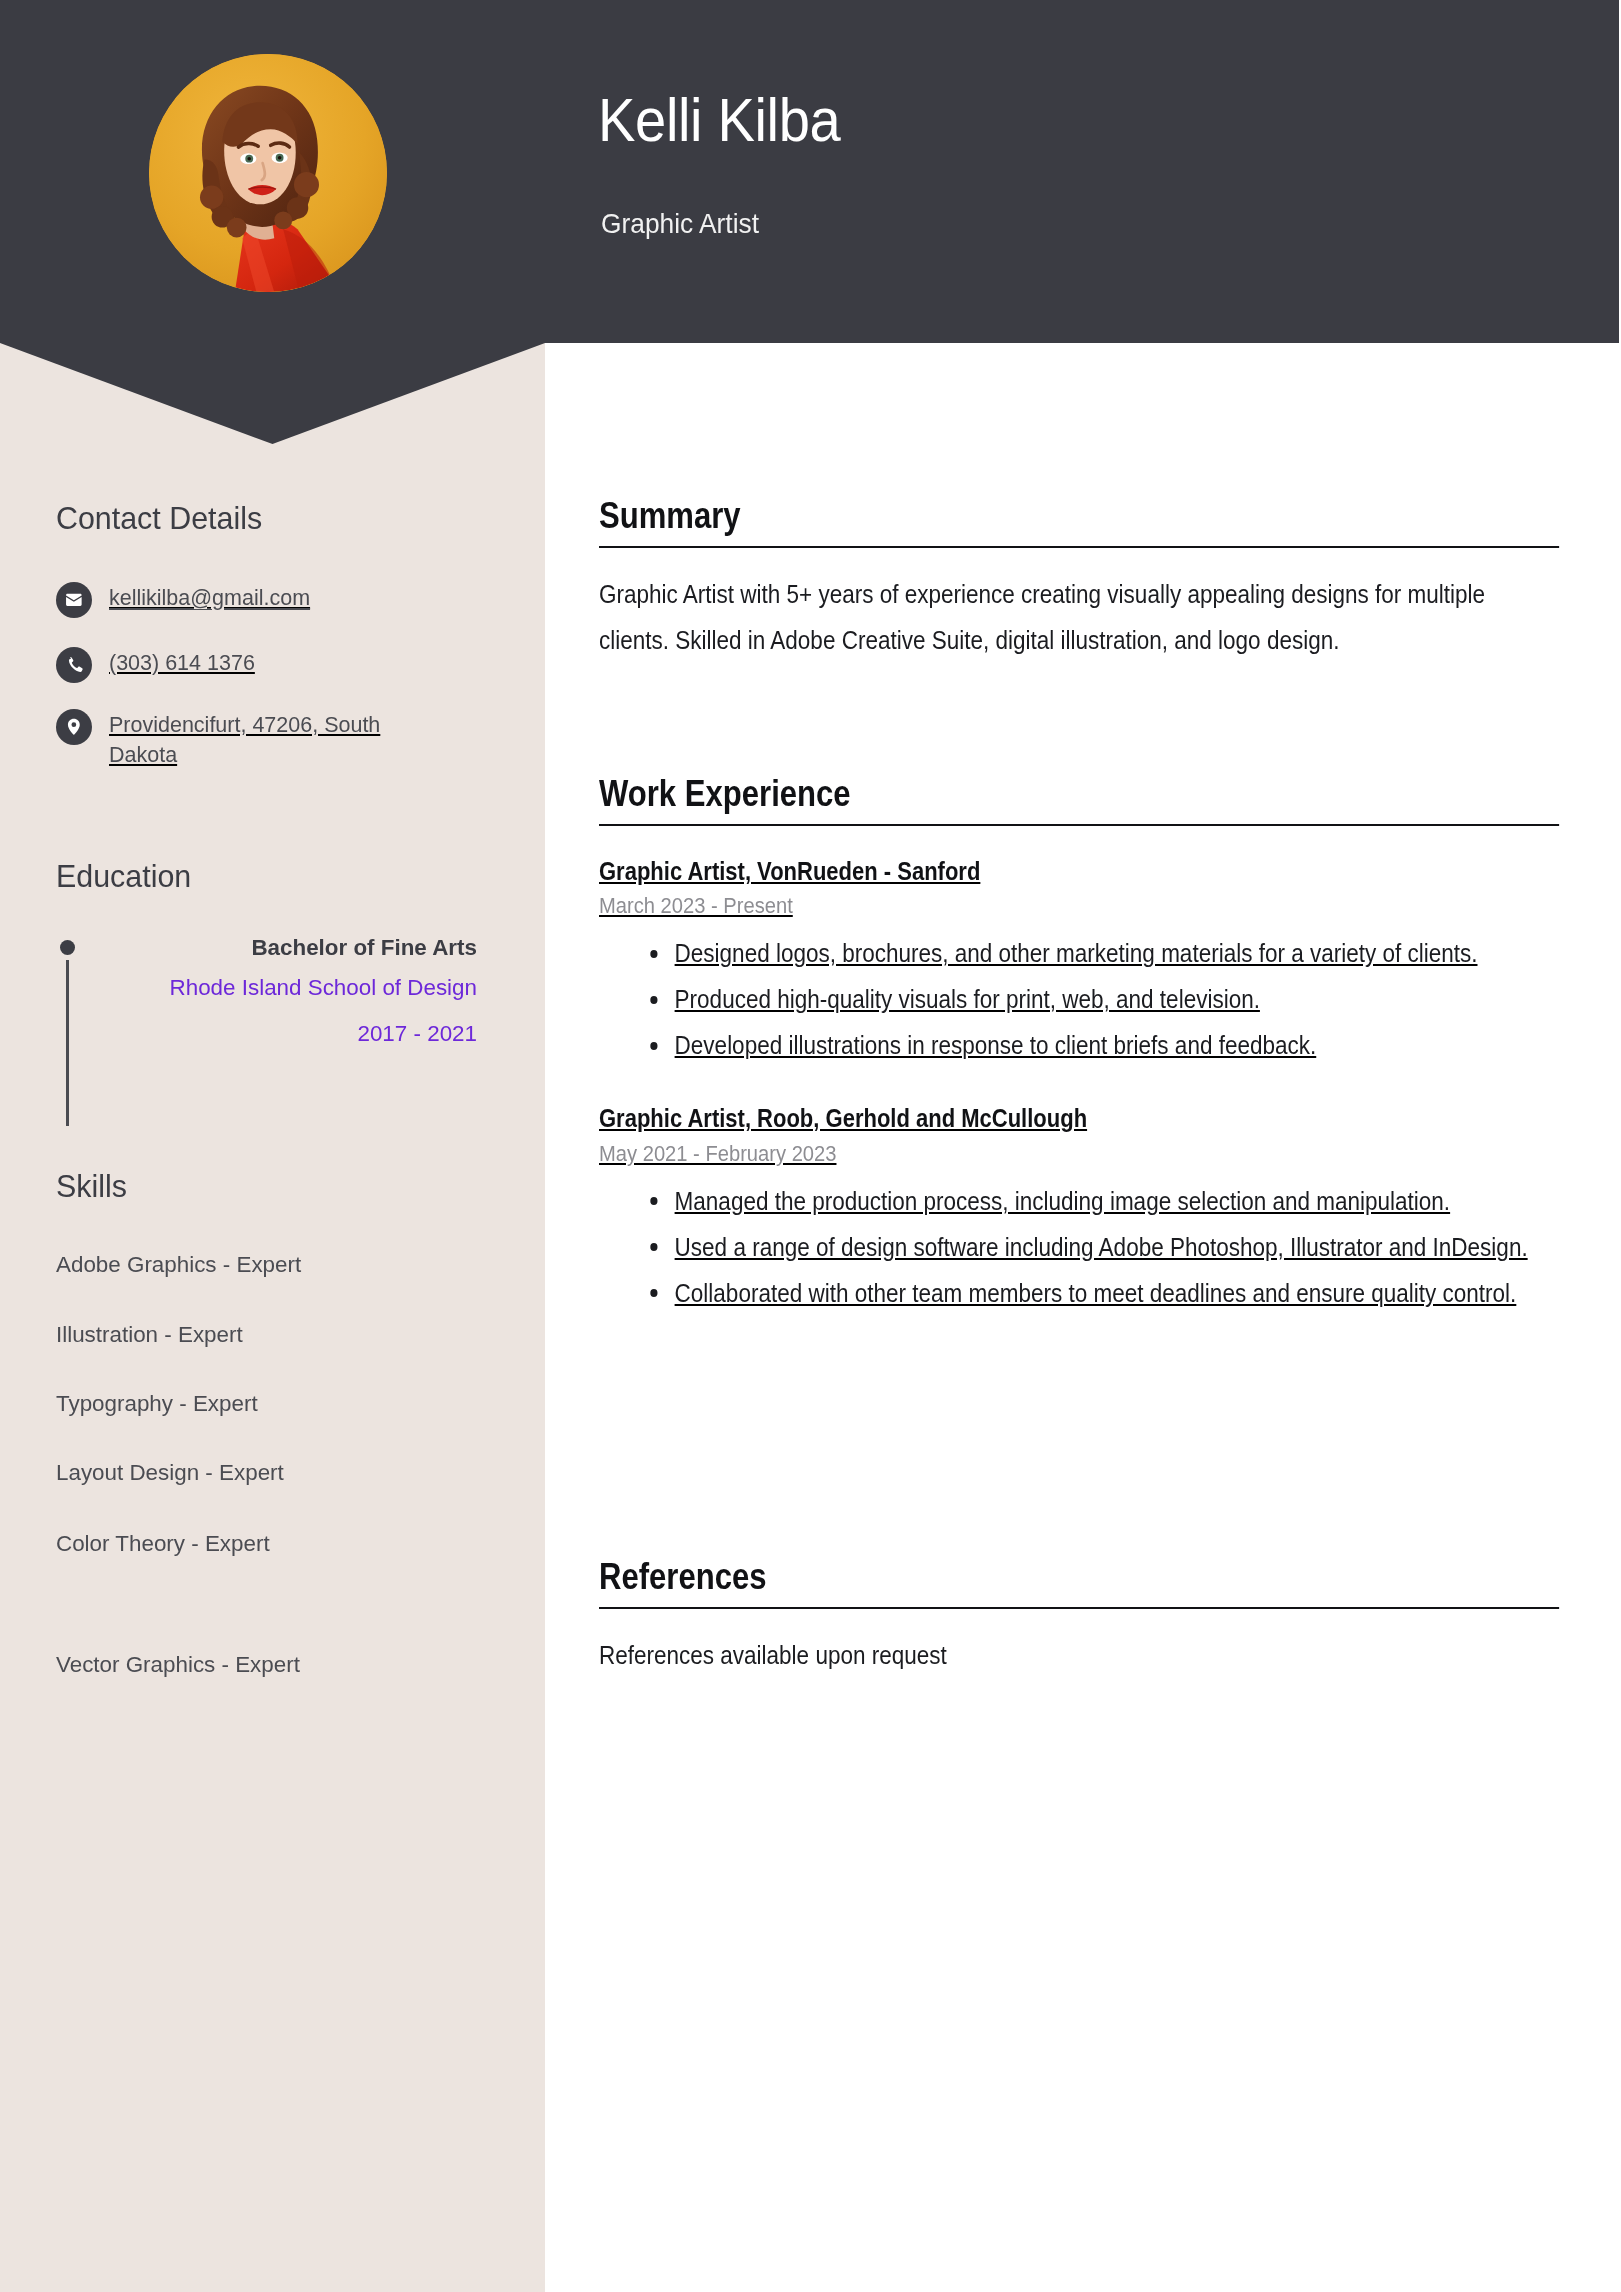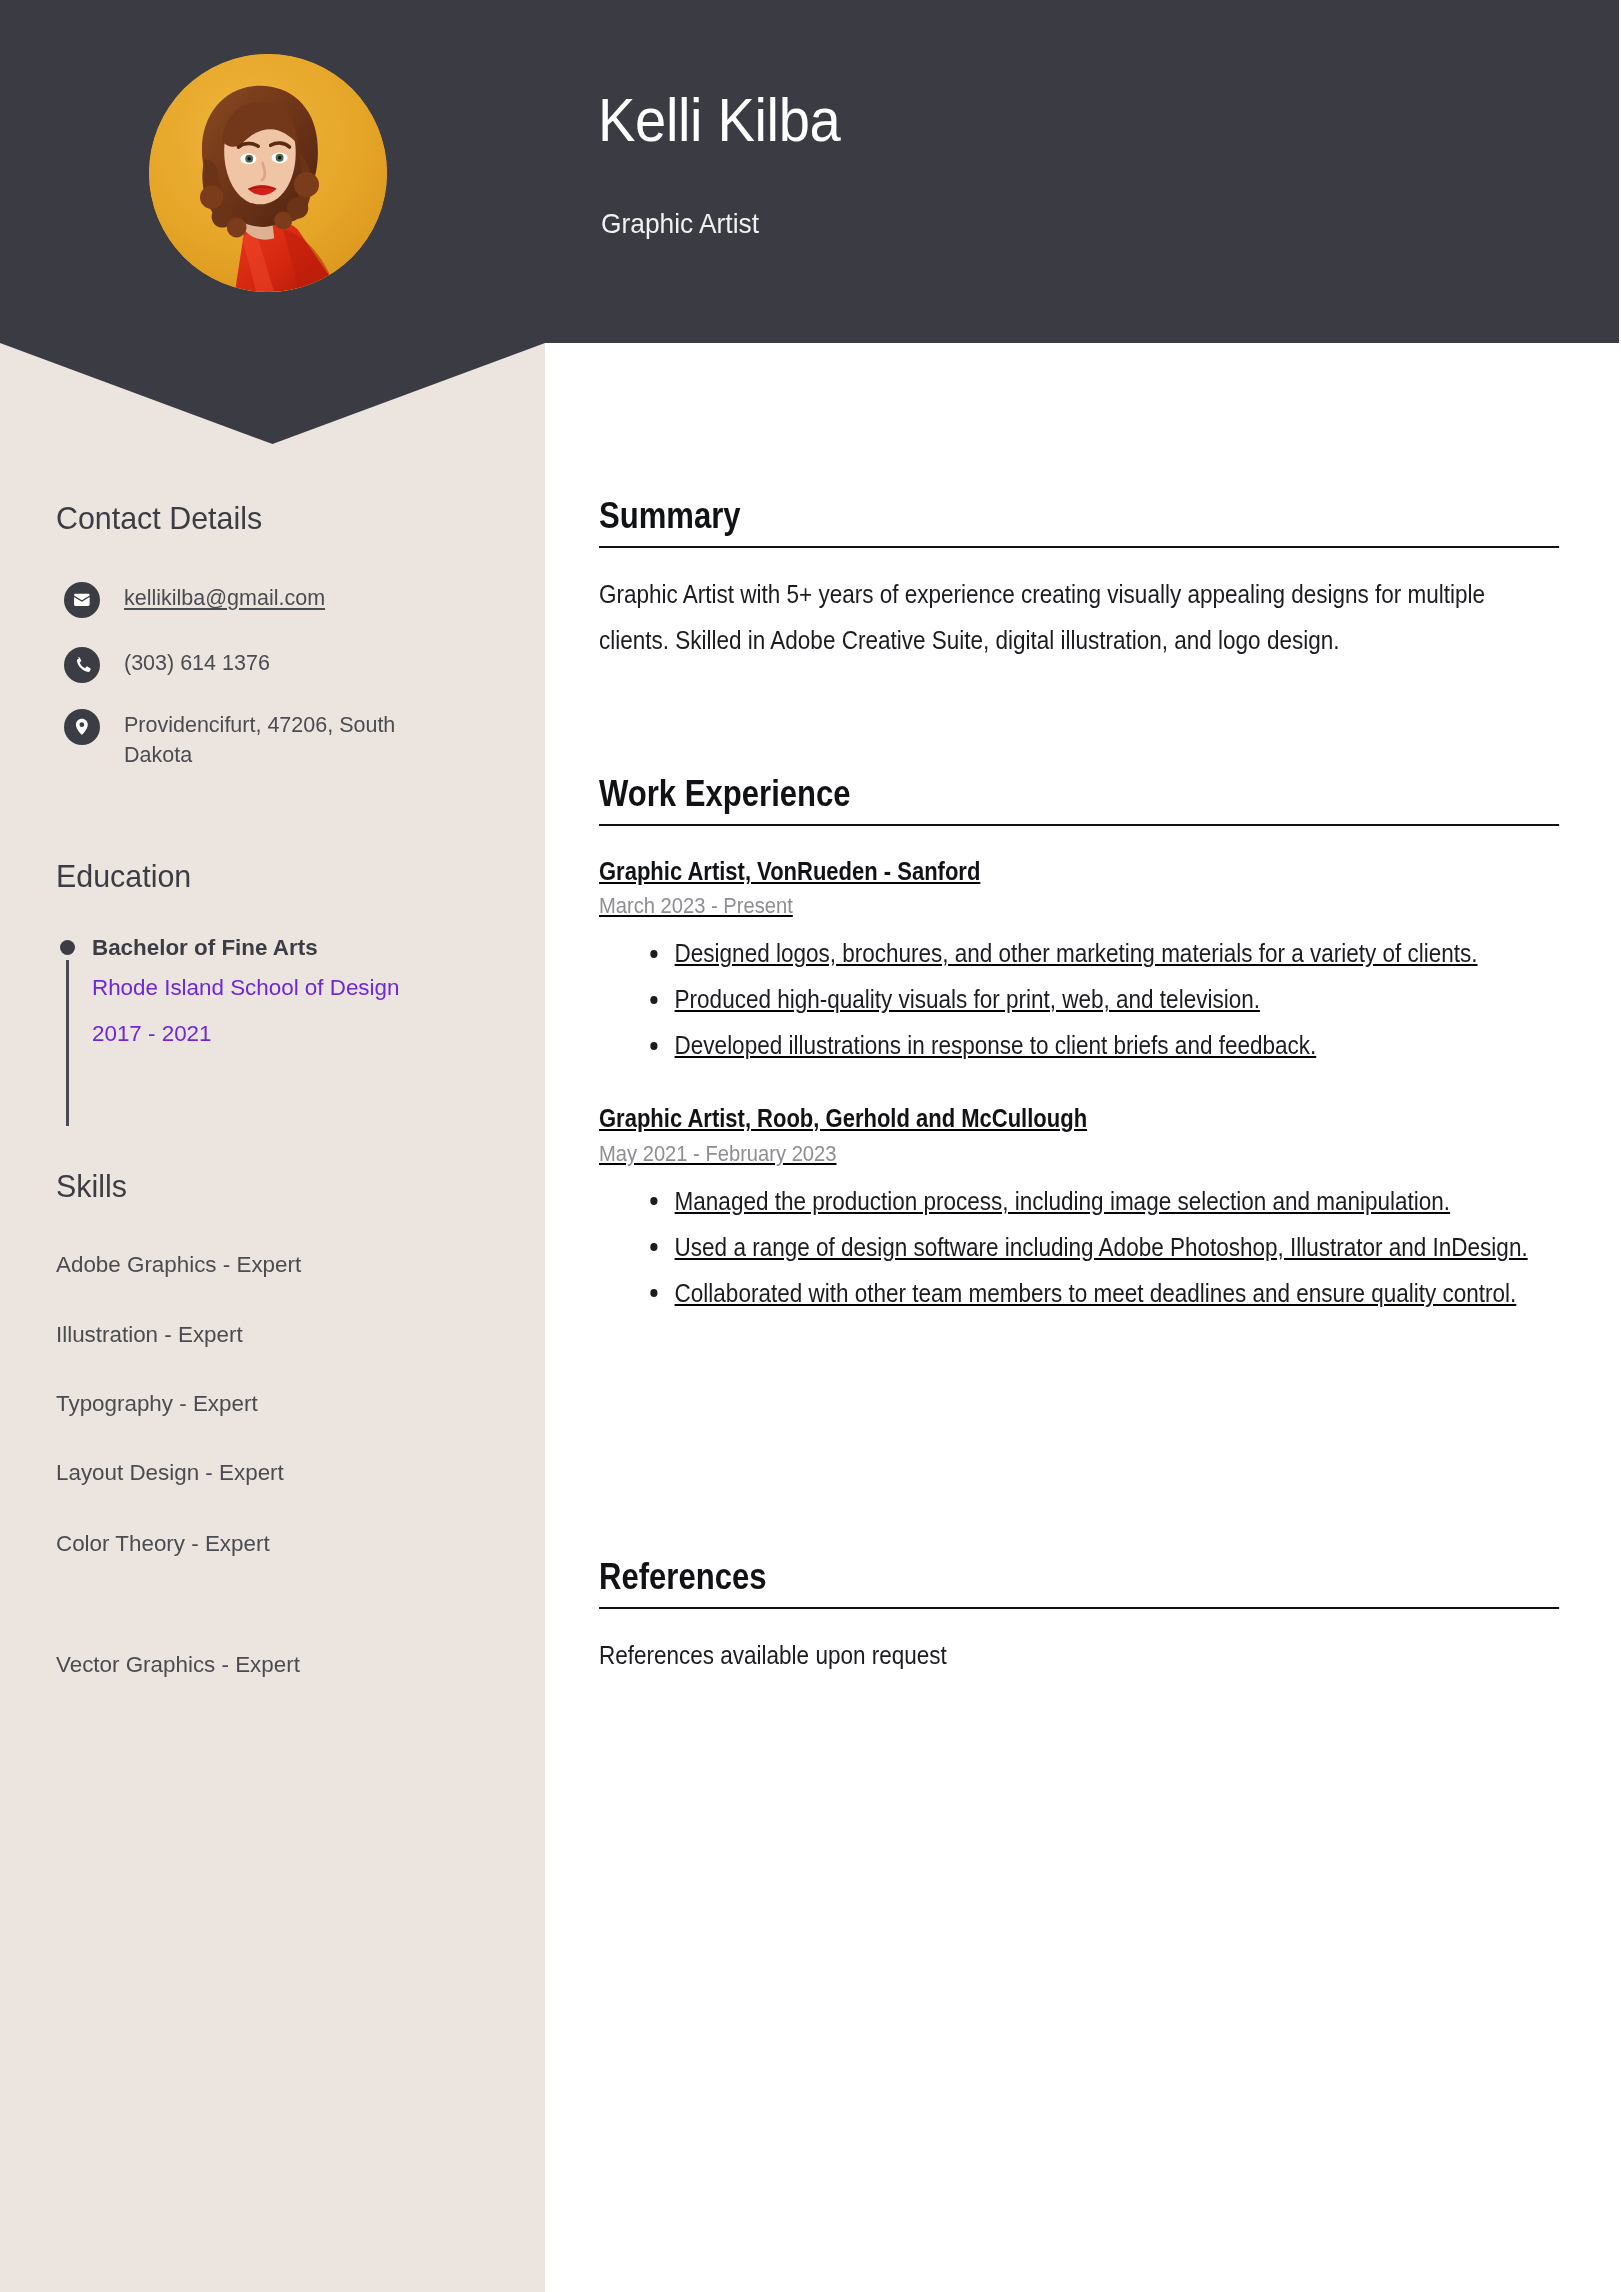--- a/index.html
+++ b/index.html
@@ -59,22 +59,22 @@
     font-family:"Liberation Sans", sans-serif;
     font-size:32px;font-weight:400;line-height:1;
     white-space:nowrap;
     transform:scaleX(0.95);transform-origin:left center;
   }
   .side-h.sh-contact{top:502px;}
   .side-h.sh-education{top:860px;}
   .side-h.sh-skills{top:1170px;}
 
   .contact-row{
-    position:absolute;left:64px;width:421px;
-    display:flex;align-items:flex-start;gap:24px;
+    position:absolute;left:56px;width:421px;
+    display:flex;align-items:flex-start;gap:17px;text-decoration:underline;
   }
   .contact-row.cr-0{top:580px;}
   .contact-row.cr-1{top:645px;}
   .contact-row.cr-2{top:707px;}
   .cicon{
     flex:0 0 auto;width:36px;height:36px;border-radius:50%;
     background:#3c3d44;display:flex;align-items:center;justify-content:center;
     margin-top:1.8px;
   }
   .cicon svg{display:block;}
@@ -90,21 +90,21 @@
   
   .edu-item{position:absolute;left:56px;top:931px;width:421px;}
   .edu-bullet{
     position:absolute;left:3.6px;top:9px;width:15px;height:15px;border-radius:50%;
     background:#3c3d44;
   }
   .edu-line{
     position:absolute;left:9.9px;top:29px;width:2.7px;height:166px;
     background:#4a4b51;
   }
-  .edu-body{margin-left:36px;}
+  .edu-body{margin-left:16px;text-align:right;}
   .edu-degree{
     color:#3c3d44;font-family:"Liberation Sans", sans-serif;
     font-size:22.4px;font-weight:700;line-height:34px;
   }
   .edu-school,.edu-years{
     color:#6d28d9;font-family:"Liberation Sans", sans-serif;
     font-size:22.4px;font-weight:400;line-height:46px;
   }
 
   

